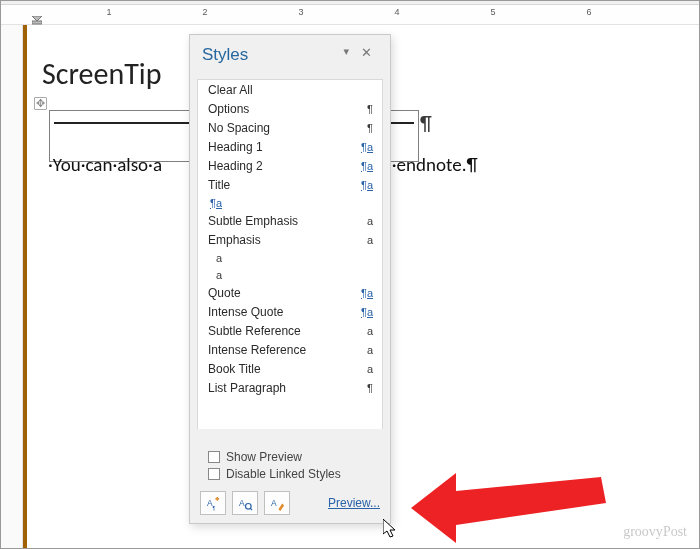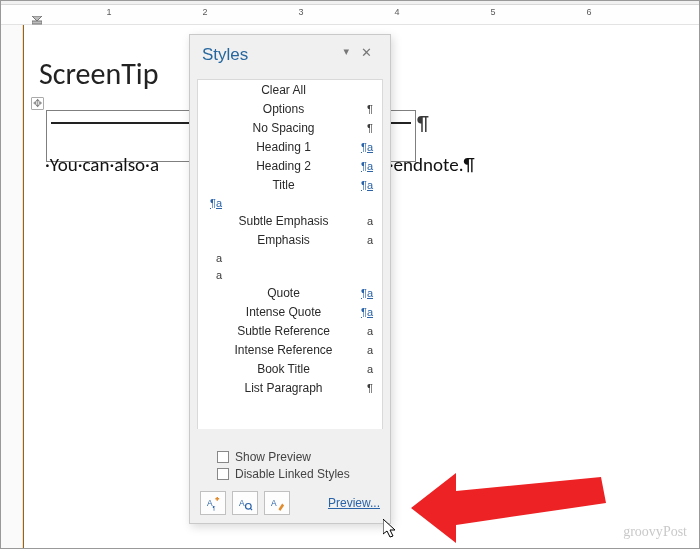--- a/index.html
+++ b/index.html
@@ -27,21 +27,21 @@
     position: relative;
     font-size: 9px;
     color: #5a5a5a;
   }
   .ruler .num { position:absolute; top:2px; font-size:9px; transform:translateX(-50%); }
   .ruler .indent { position:absolute; top:11px;  }
   .doc-area {
     position: relative;
     background:#fff;
     height: calc(100% - 24px);
-    border-left:1px solid #a16207;
+    border-left:4px solid #a16207;
     margin-left:22px;
   }
   .doc-title {
     position:absolute; left:15px; top:30px;
     font-family: Calibri, sans-serif;
     font-size: 30px; color:#222;
   }
   .doc-table {
     position:absolute; left:22px; top:85px;
     border:1px solid #7f7f7f;
@@ -87,30 +87,30 @@
     border-bottom:none;
     height:350px;
     overflow:hidden;
   }
   .style-item {
     display:flex; align-items:center;
     padding:2.5px 9px 2.5px 10px;
     font-size:12px; color:#2a2a2a;
     cursor:pointer;
   }
-  .style-item .lbl{flex:1;text-align:center;}
+  .style-item .lbl{flex:1;}
   .style-item .sym{ font-size:11px; color:#2a63a8; min-width:14px; text-align:right;}
   .style-item .sym.char{ color:#3a3a3a; font-weight:normal; text-decoration:none;}
   .style-item .sym.link{ color:#2a63a8; text-decoration:underline; font-size:11px;}
   .style-item .sym.para{ color:#3a3a3a; text-decoration:none;}
   .pane-bottom {
     position:absolute; bottom:0; left:0; right:0;
     padding:4px 10px 8px 10px;
   }
-  .chk { display:flex; align-items:center; gap:6px; font-size:12px; color:#444; margin:3px 17px;}
+  .chk { display:flex; align-items:center; gap:6px; font-size:12px; color:#444; margin:3px 8px;}
   .chk .box{ width:12px; height:12px; border:1px solid #888; background:#fff;}
   .btnrow { display:flex; align-items:center; margin-top:10px; gap:6px;}
   .sbtn { width:26px; height:24px; border:1px solid #c0c0c0; background:#fdfdfd; display:flex; align-items:center; justify-content:center; cursor:pointer;}
   .sbtn svg{width:15px;height:15px;}
   .options-link {
     margin-left:auto; color:#2a63a8; text-decoration:underline;
     font-size:12px; cursor:pointer;
   }
   .cursor-arrow {
     position:absolute; left:382px; top:518px; z-index:30;

